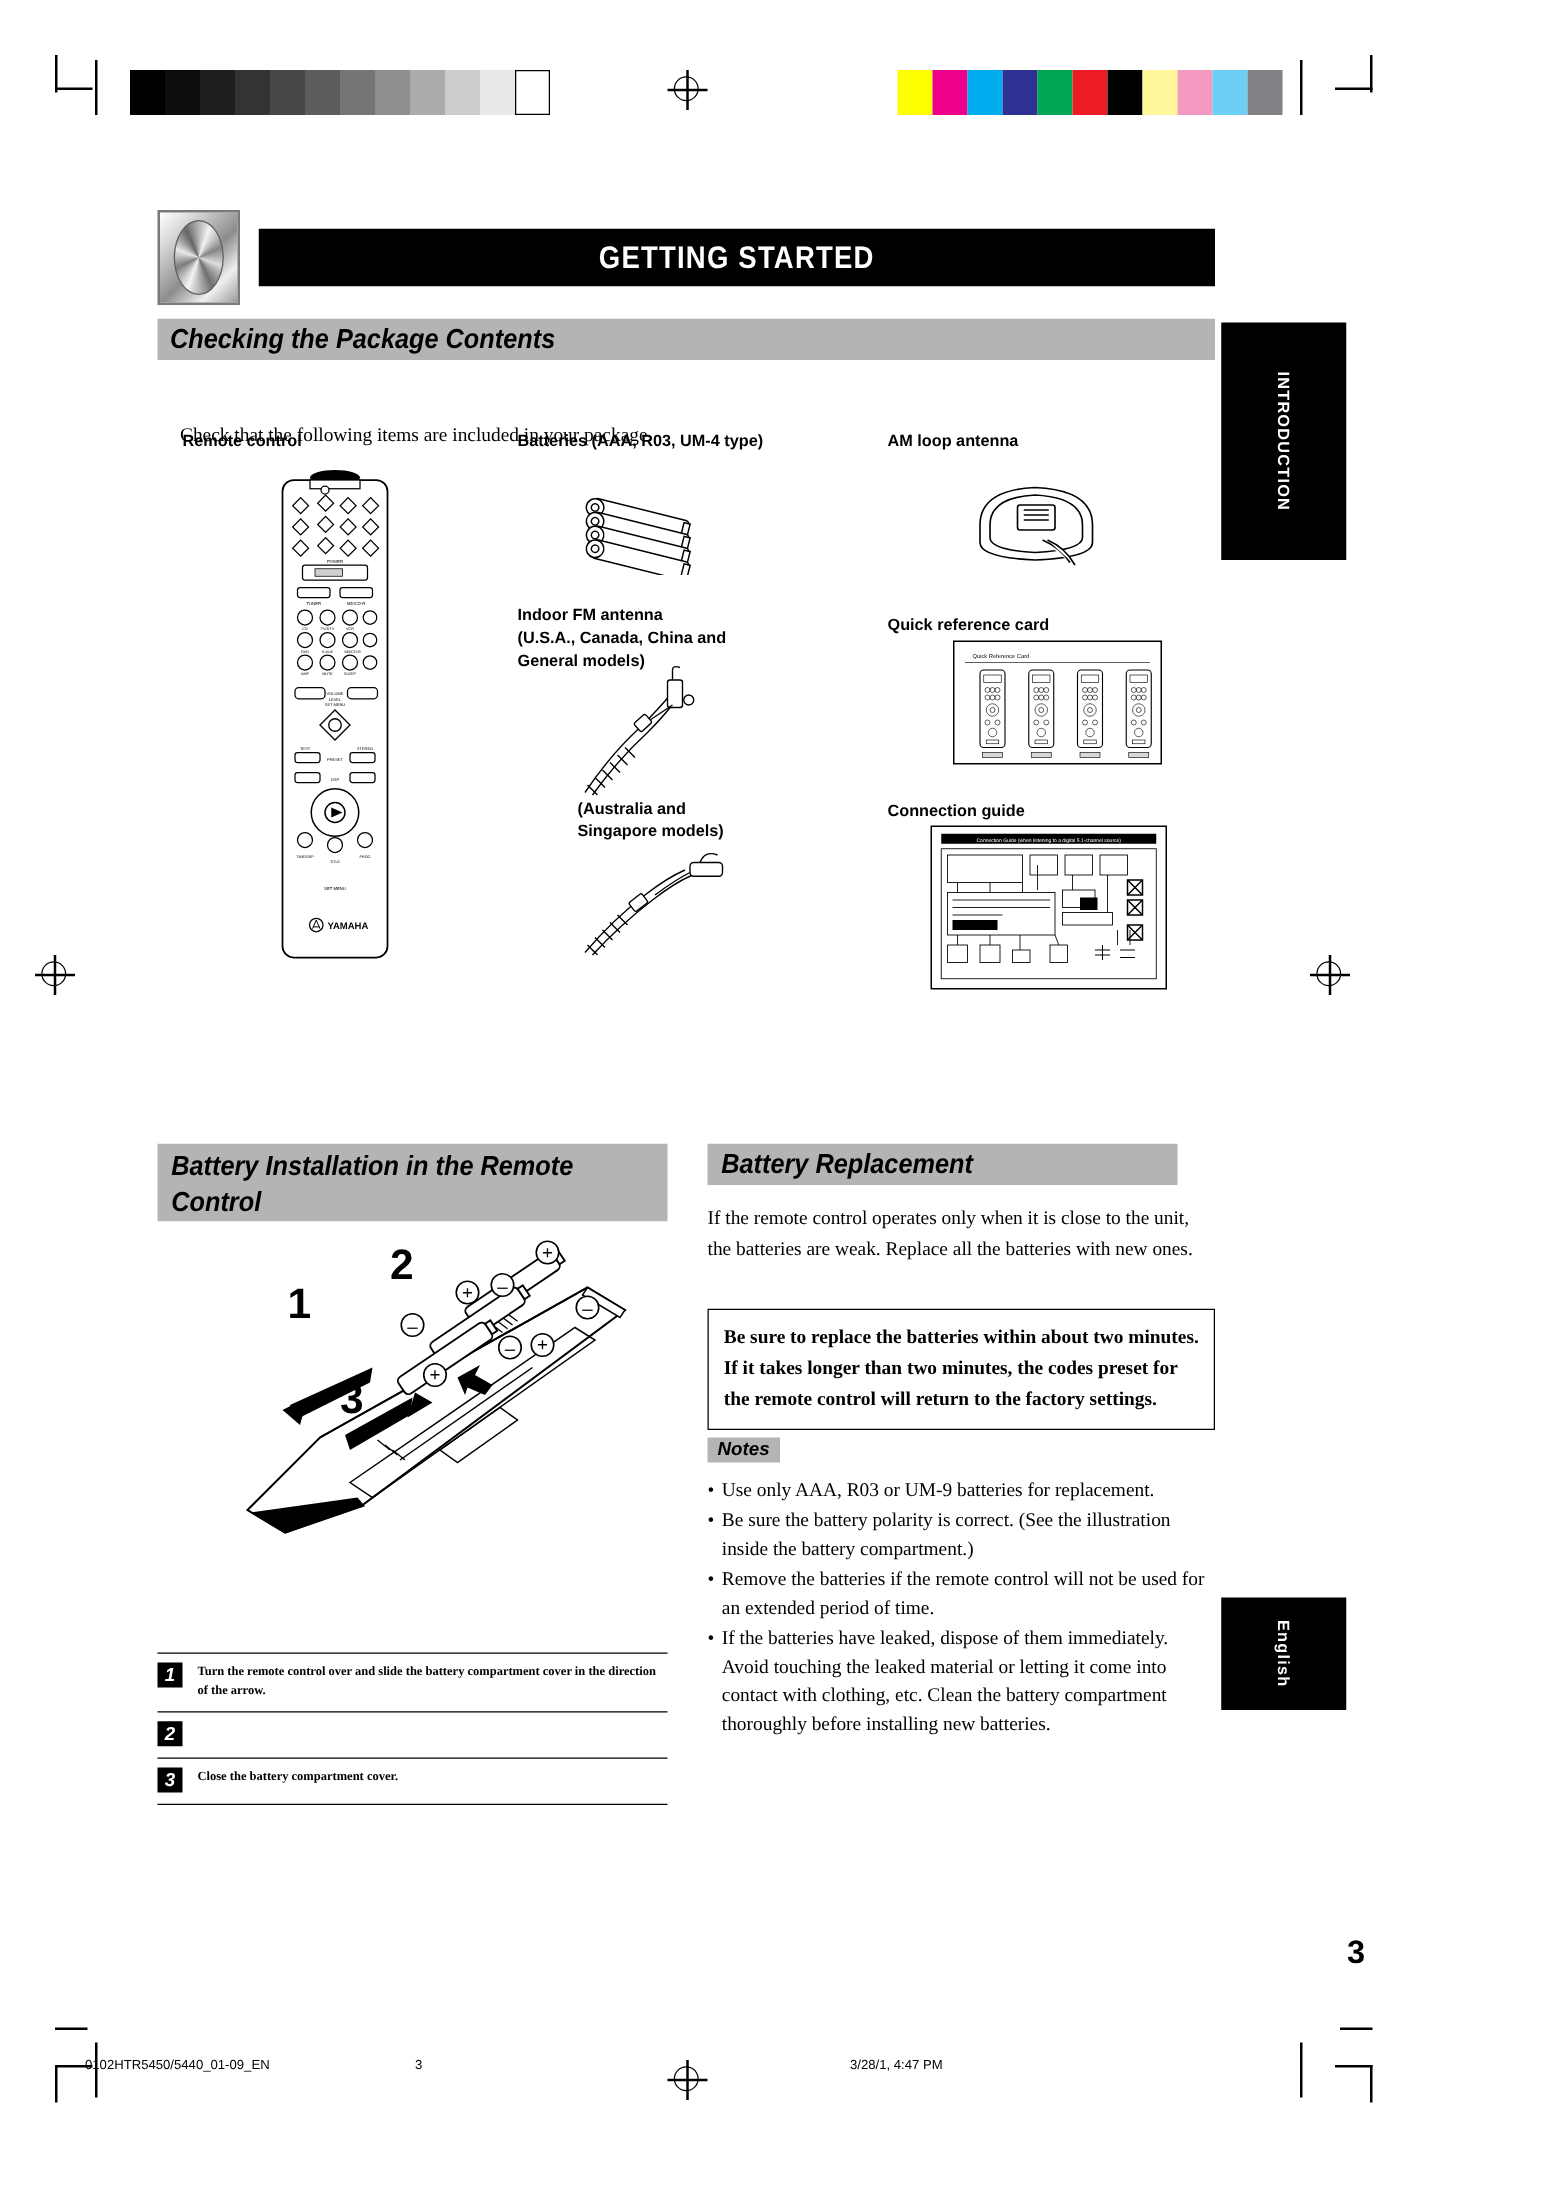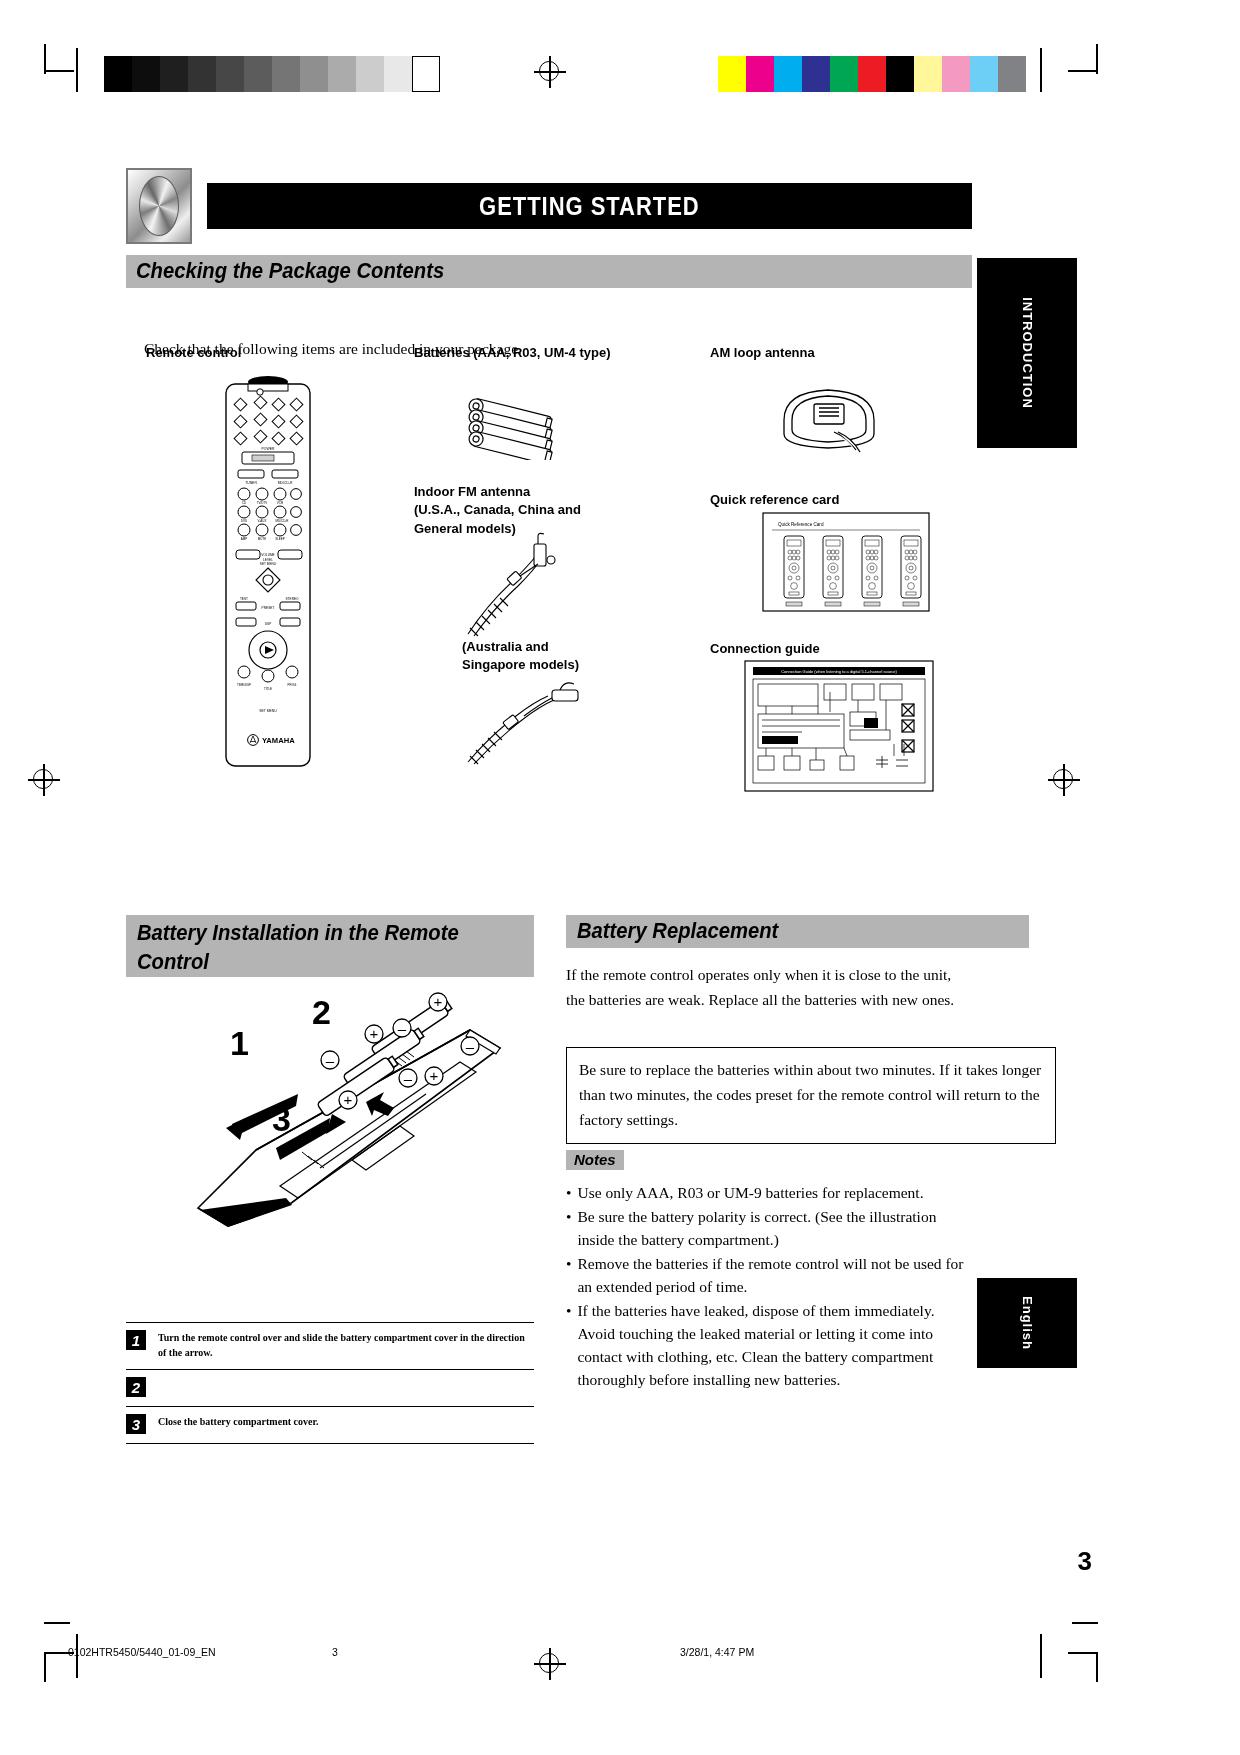--- a/index.html
+++ b/index.html
@@ -50,21 +50,21 @@
 
   
   .sec-head { background:#b4b4b4; display:flex; align-items:center; }
   .sec-head .t {
     font-weight:bold; font-style:italic; font-size:22px; color:#000;
     transform:scaleX(.92); transform-origin:left center; white-space:pre-line;
     line-height:1.3;
   }
   .sec-h-main { left:126px; top:255px; width:846px; height:33px; padding-left:10px; box-sizing:border-box; }
   .sec-h-left { left:126px; top:915px; width:408px; height:62px; padding:4px 0 0 11px; box-sizing:border-box; align-items:flex-start; }
-  .sec-h-right{ left:566px; top:915px; width:463px; height:33px; padding-left:11px; box-sizing:border-box; }
+  .sec-h-right{ left:566px; top:915px; width:376px; height:33px; padding-left:11px; box-sizing:border-box; }
 
   
   .serif { font-family:"Liberation Serif", serif; font-size:15.5px; color:#000; }
   .intro-line { left:144px; top:340px; }
 
   
   .cap { font-weight:bold; font-size:13px; line-height:1.42; white-space:pre-line; }
 
   
   .side-tab {
@@ -74,22 +74,22 @@
     position:absolute; left:50%; top:50%;
     transform:translate(-50%,-50%) rotate(90deg);
     white-space:nowrap; letter-spacing:1px; font-size:13px;
   }
   #tab-intro { left:977px; top:258px; width:100px; height:190px; }
   #tab-english { left:977px; top:1278px; width:100px; height:90px; }
 
   
   .rc-para { left:566px; top:962px; width:406px; line-height:1.62; }
   .note-box {
-    left:566px; top:1047px; width:490px; box-sizing:border-box;
-    border:1.3px solid #000; padding:9px 12px 11px 12px; line-height:1.62;
+    left:566px; top:1047px; width:406px; box-sizing:border-box;
+    border:1.3px solid #000; padding:9px 12px 11px 12px; line-height:1.62;font-weight:bold;
   }
   .notes-label {
     left:566px; top:1150px; background:#b4b4b4; padding:1px 8px 2px 8px;
     font-weight:bold; font-style:italic; font-size:15px;
   }
   .notes-list { left:566px; top:1182px; width:406px; }
   .notes-list .bullet {
     display:flex; gap:6px; margin-bottom:1px; line-height:1.48;
   }
   .notes-list .bullet .dot { flex:0 0 auto; }

